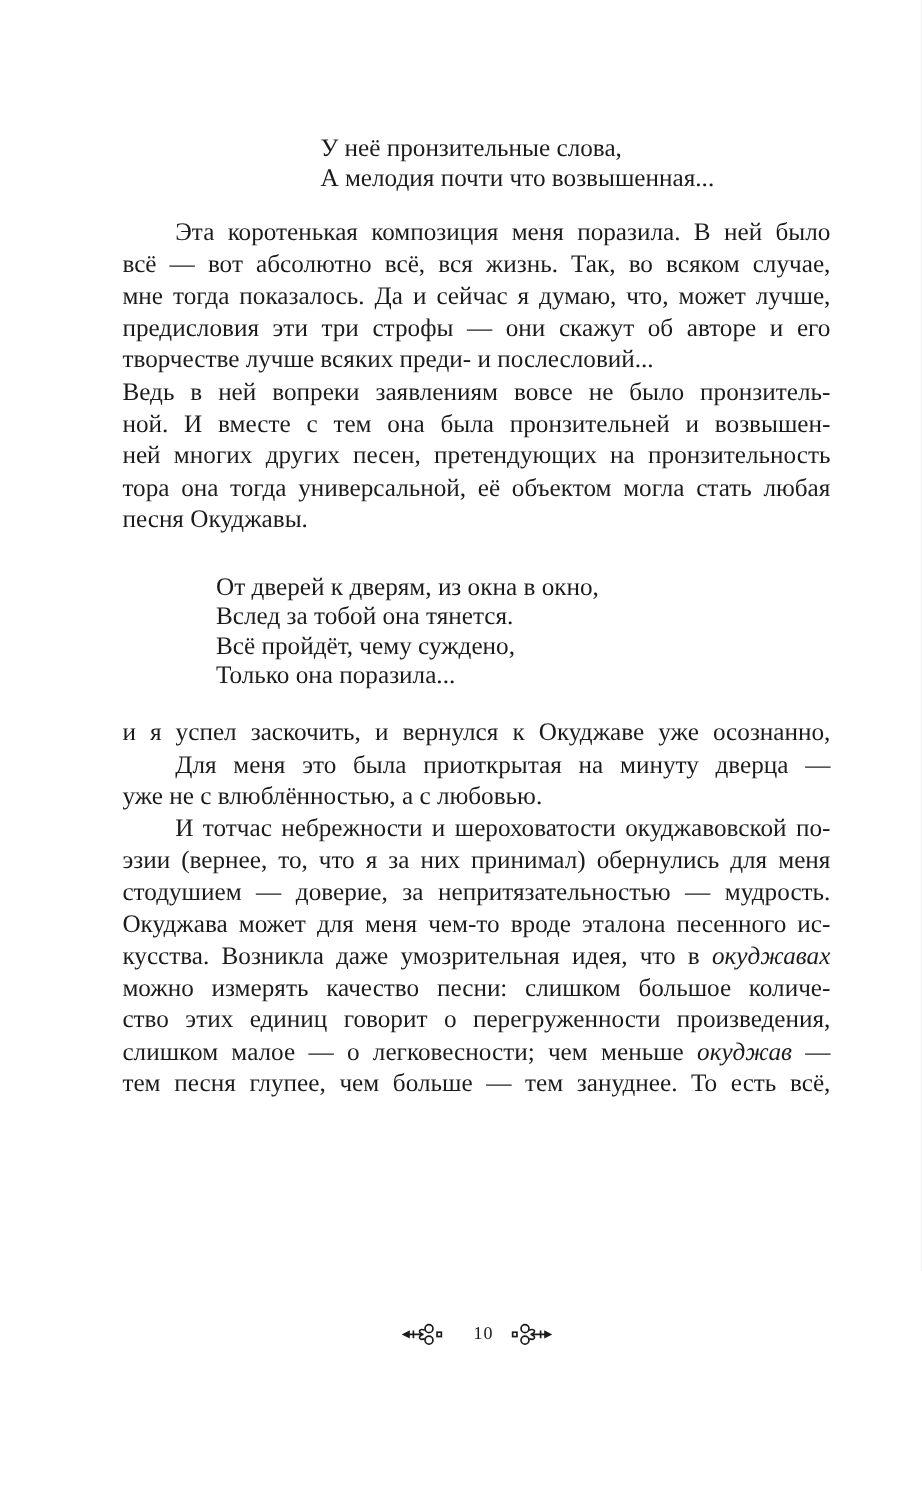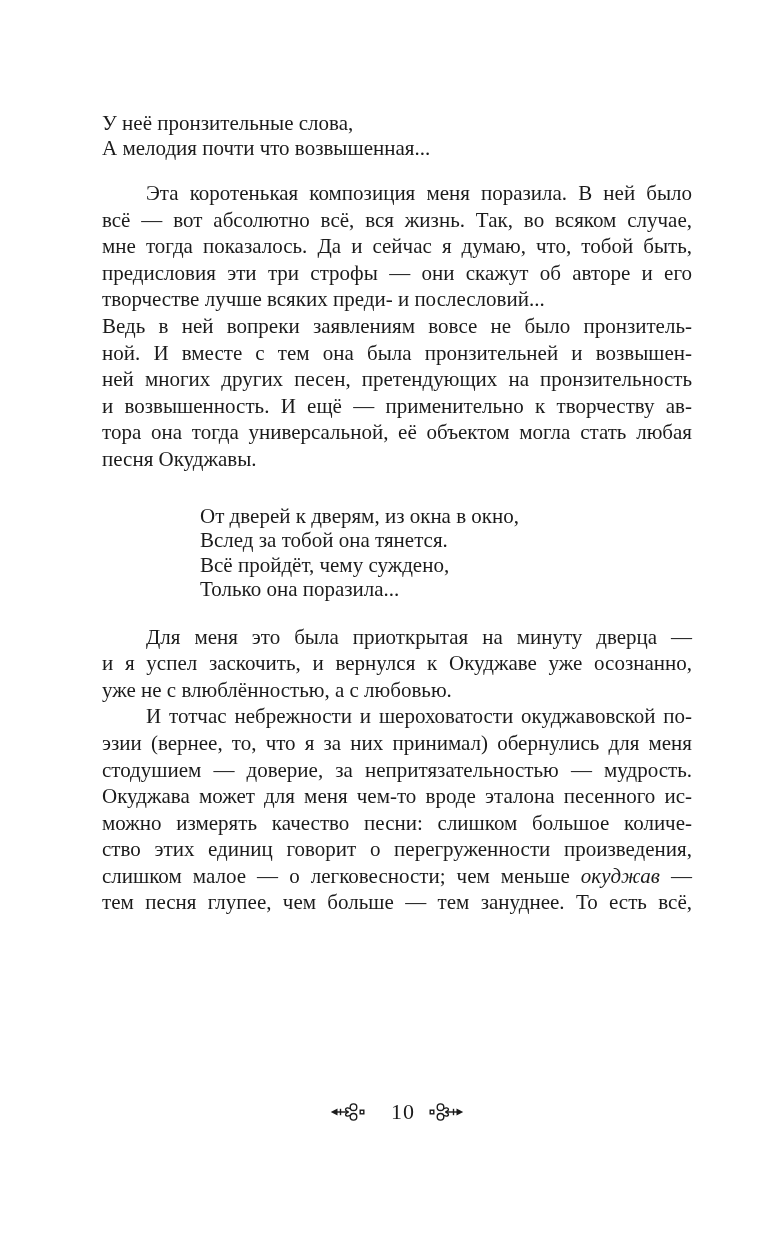--- a/index.html
+++ b/index.html
@@ -26,34 +26,34 @@
     white-space:normal;
   }
   .line.indent{text-indent:44px;}
   .line.last{text-align-last:left;}
   .line i{font-style:italic;}
   .verse .vline{
     line-height:25px;
     text-align:left;
     text-align-last:left;
   }
-  .epigraph{margin-bottom:19px;}
-  .song{margin-left:98px;margin-top:31px;margin-bottom:22px;}
+  .epigraph{margin-left:165px;margin-bottom:19px;}
+  .song{margin-left:78px;margin-top:31px;margin-bottom:22px;}
   .song .vline{line-height:24.5px;}
   .footer{
     position:absolute;
     left:102px;top:1101px;
     width:590px;
     display:flex;
     align-items:center;
     justify-content:center;
     gap:13px;
   }
   .pagenum{
-    font-size:22px;
+    font-size:15px;
     line-height:22px;
     letter-spacing:1px;
     margin-left:12px;
   }
   .orn{display:inline-block;color:#1b1b1b;}
   .orn svg{display:block;}
   .orn.mirrored svg{transform:scaleX(-1);}
 </style>
 </head>
 <body>
@@ -62,52 +62,52 @@
   <div class="content">
 
     <div class="verse epigraph">
       <div class="vline">У неё пронзительные слова,</div>
       <div class="vline">А мелодия почти что возвышенная...</div>
     </div>
 
     <div class="para">
       <div class="line indent">Эта коротенькая композиция меня поразила. В ней было</div>
       <div class="line">всё — вот абсолютно всё, вся жизнь. Так, во всяком случае,</div>
-      <div class="line">мне тогда показалось. Да и сейчас я думаю, что, тобой быть,</div>
+      <div class="line">мне тогда показалось. Да и сейчас я думаю, что, может лучше,</div>
       <div class="line">предисловия эти три строфы — они скажут об авторе и его</div>
       <div class="line last">творчестве лучше всяких преди- и послесловий...</div>
     </div>
 
     <div class="para">
       <div class="line">Ведь в ней вопреки заявлениям вовсе не было пронзитель-</div>
       <div class="line">ной. И вместе с тем она была пронзительней и возвышен-</div>
       <div class="line">ней многих других песен, претендующих на пронзительность</div>
-      <div class="line">и возвышенность. И ещё — применительно к творчеству ав-</div>
       <div class="line">тора она тогда универсальной, её объектом могла стать любая</div>
       <div class="line last">песня Окуджавы.</div>
     </div>
 
     <div class="verse song">
       <div class="vline">От дверей к дверям, из окна в окно,</div>
       <div class="vline">Вслед за тобой она тянется.</div>
       <div class="vline">Всё пройдёт, чему суждено,</div>
       <div class="vline">Только она поразила...</div>
     </div>
 
     <div class="para">
+      <div class="line">и я успел заскочить, и вернулся к Окуджаве уже осознанно,</div>
       <div class="line indent">Для меня это была приоткрытая на минуту дверца —</div>
-      <div class="line">и я успел заскочить, и вернулся к Окуджаве уже осознанно,</div>
       <div class="line last">уже не с влюблённостью, а с любовью.</div>
     </div>
 
     <div class="para">
       <div class="line indent">И тотчас небрежности и шероховатости окуджавовской по-</div>
       <div class="line">эзии (вернее, то, что я за них принимал) обернулись для меня</div>
       <div class="line">стодушием — доверие, за непритязательностью — мудрость.</div>
       <div class="line">Окуджава может для меня чем-то вроде эталона песенного ис-</div>
+      <div class="line"><span>кусства. Возникла даже умозрительная идея, что в </span><i>окуджавах</i><span></span></div>
       <div class="line">можно измерять качество песни: слишком большое количе-</div>
       <div class="line">ство этих единиц говорит о перегруженности произведения,</div>
       <div class="line"><span>слишком малое — о легковесности; чем меньше </span><i>окуджав</i><span> —</span></div>
       <div class="line">тем песня глупее, чем больше — тем зануднее. То есть всё,</div>
     </div>
 
   </div>
 
   <div class="footer">
     <span class="orn">

